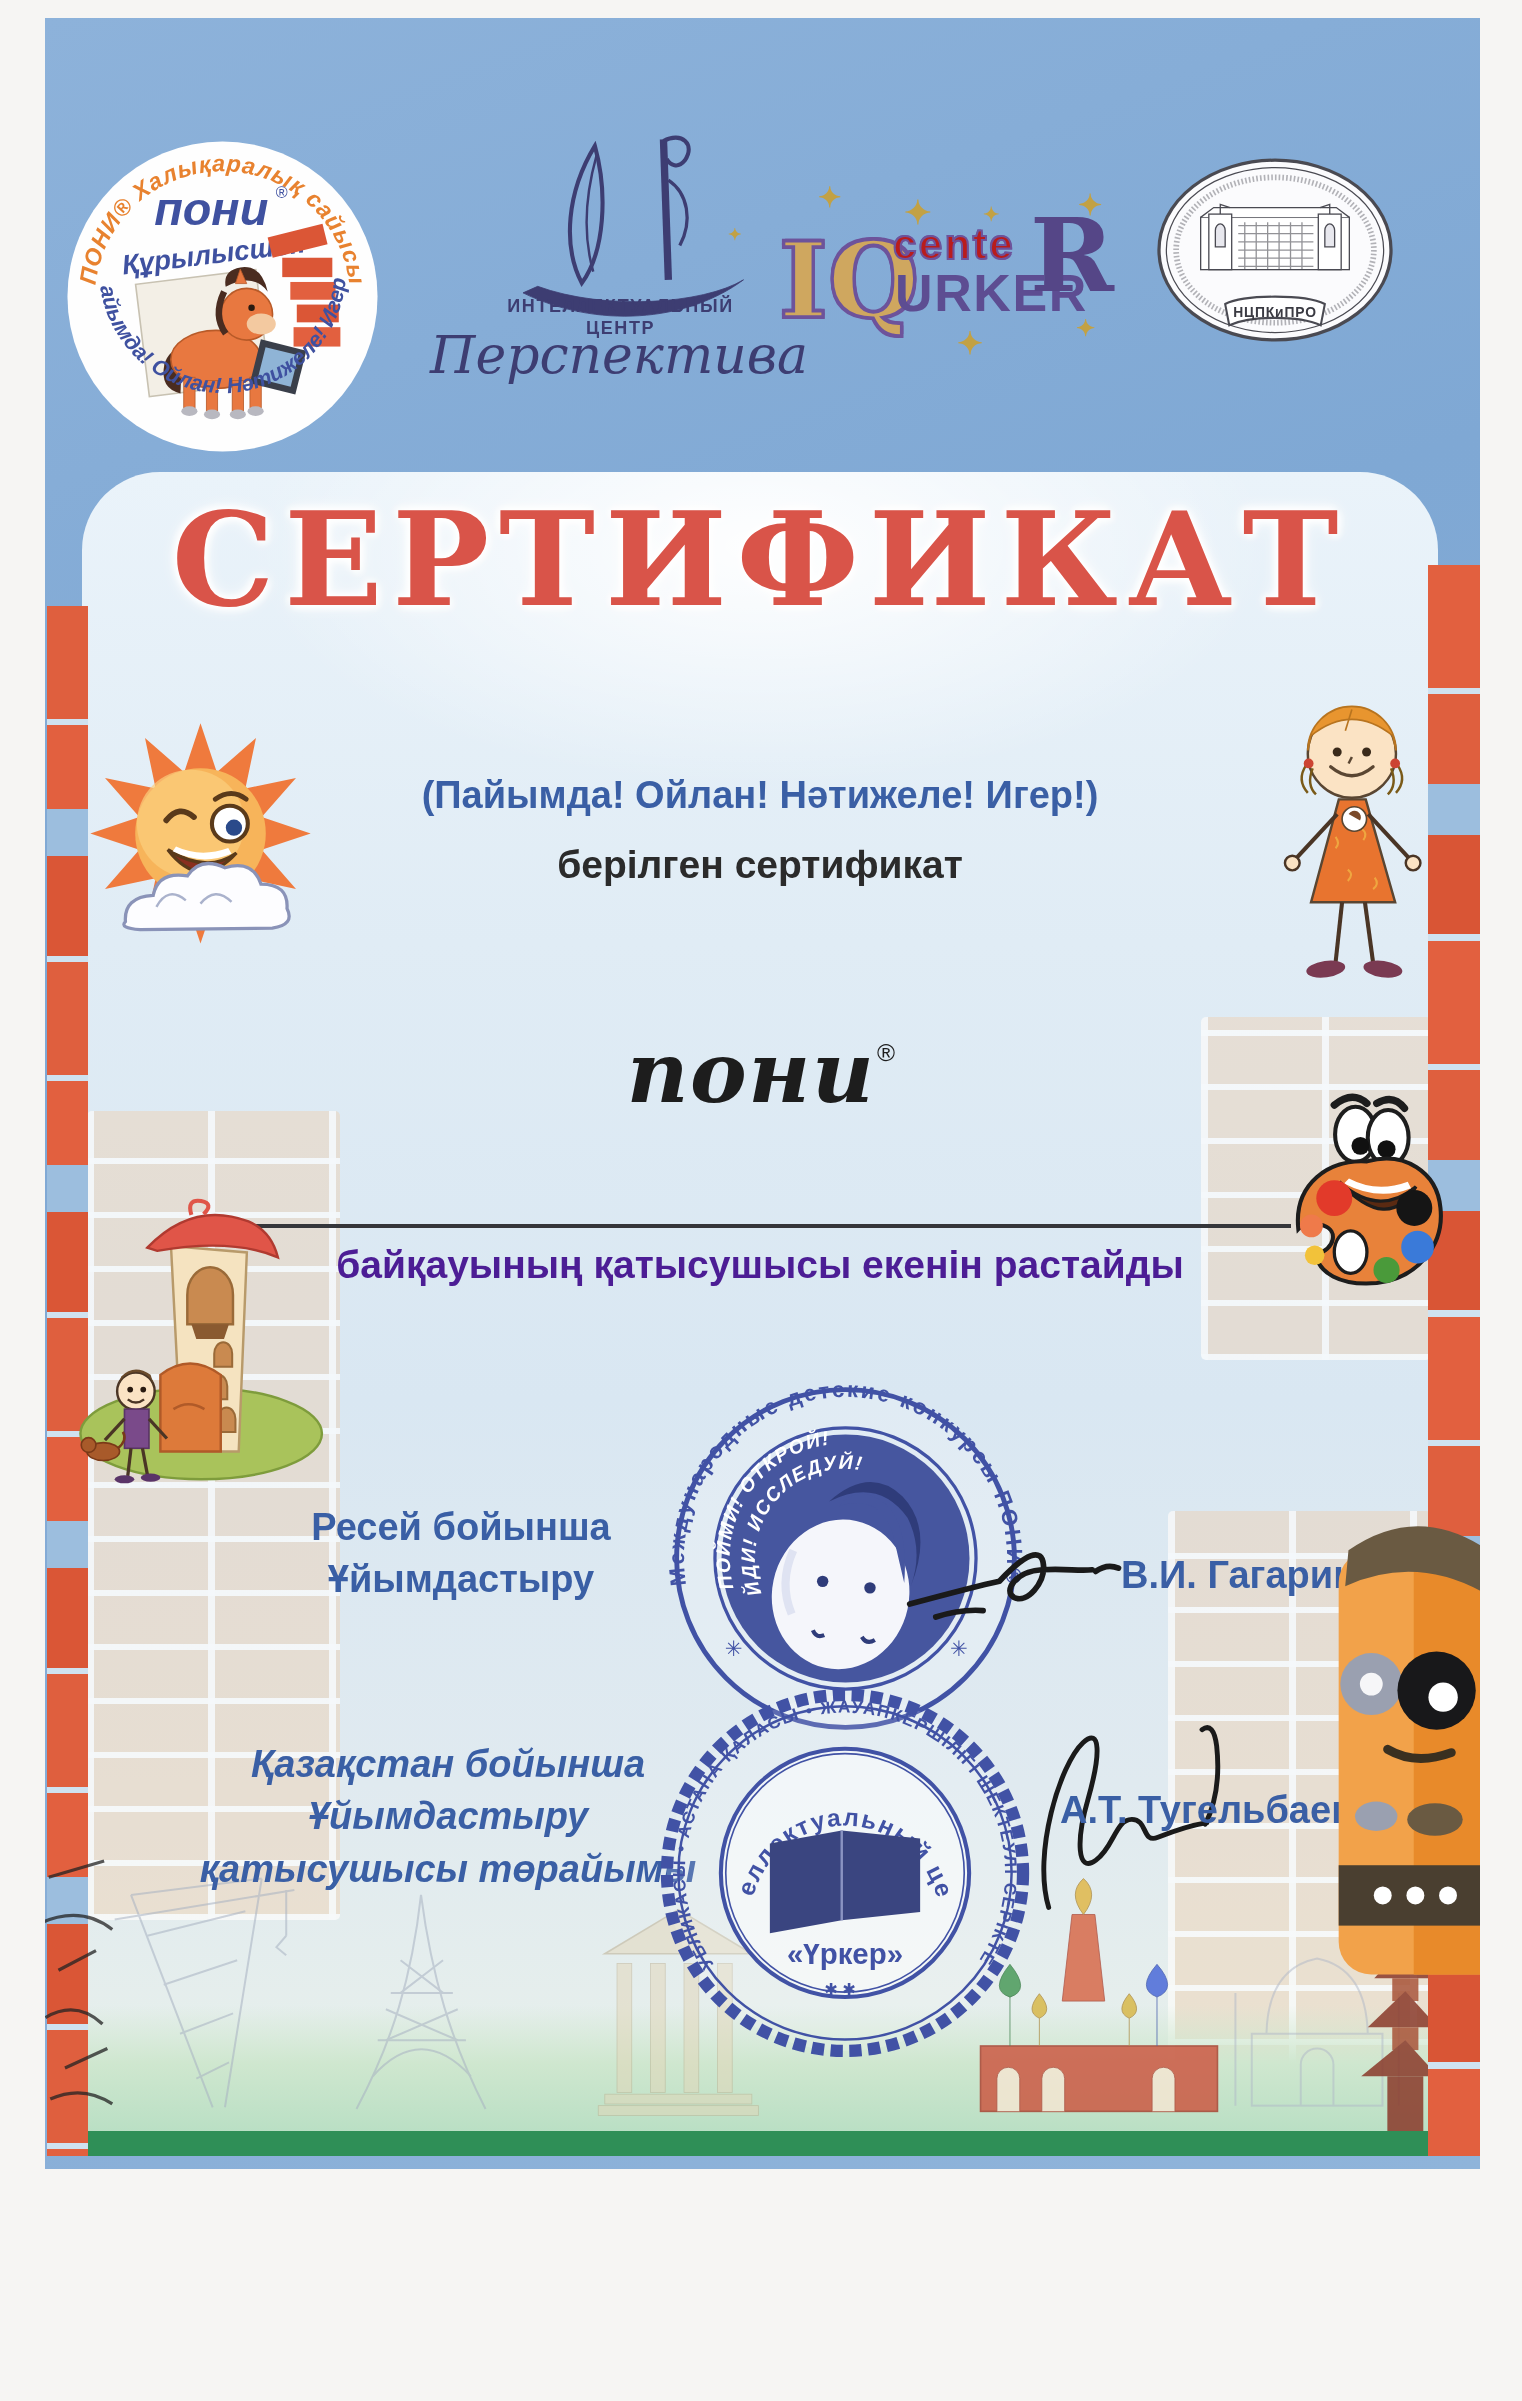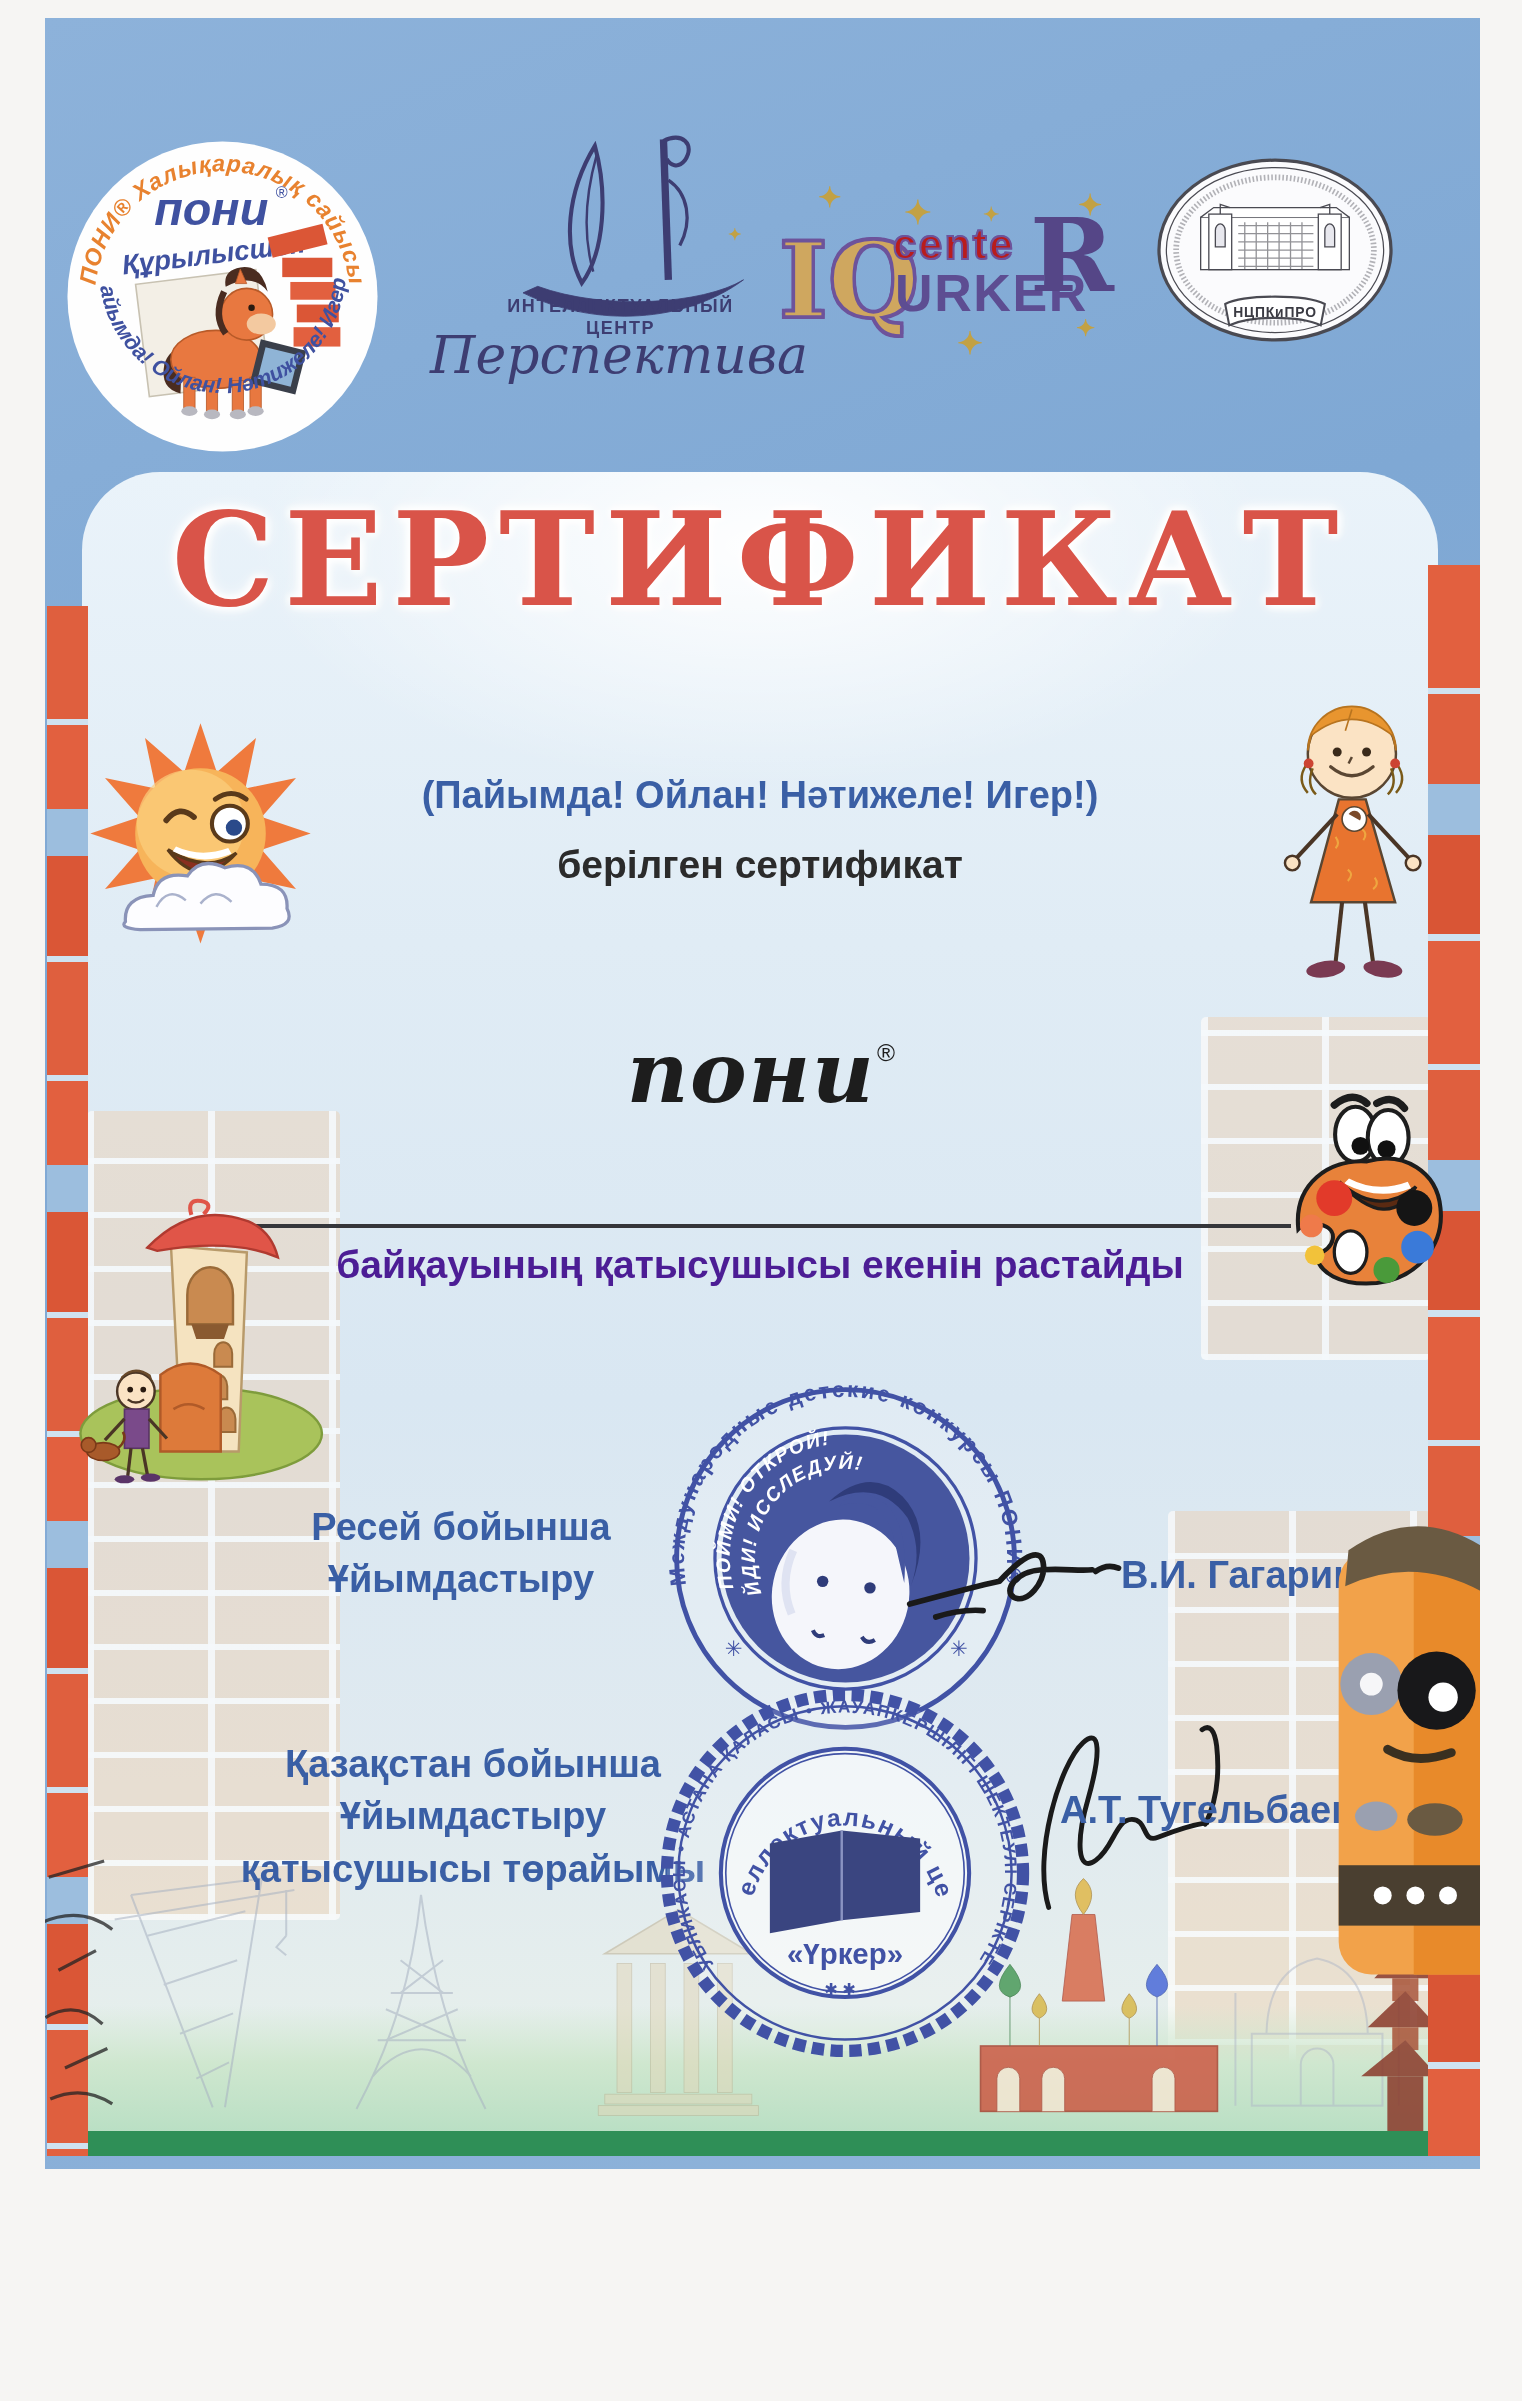--- a/index.html
+++ b/index.html
@@ -64,21 +64,21 @@
   
   #name-line{left:233px;top:1224px;width:1058px;height:4.1px;background:#35363a;}
   #recipient-name{left:147px;top:1121px;width:1225px;text-align:center;
     font-family:"DejaVu Serif","Liberation Serif",serif;font-style:italic;
     font-size:72px;color:#4153a6;letter-spacing:4.1px;}
   #confirmation{left:82px;top:1243px;width:1356px;text-align:center;font-size:39px;font-weight:bold;color:#4c1d95;}
 
   
   .role{width:506px;text-align:center;font-size:38px;font-weight:bold;color:#3a5fa5;line-height:1.38;}
   #role-ru{left:208px;top:1501px;}
-  #role-kz{left:220px;top:1738px;}
+  #role-kz{left:195px;top:1738px;font-style:italic;}
   .signer{font-size:38px;font-weight:bold;color:#3a5fa5;white-space:nowrap;}
   #signer-ru{left:1121px;top:1554px;}
   #signer-kz{left:1060px;top:1789px;}
 
   
   #iq-logo{left:764px;top:196px;width:335px;height:172px;}
   #iq-logo span{position:absolute;font-weight:bold;}
   .iq-main{left:14.7px;top:3.3px;font-family:"DejaVu Serif","Liberation Serif",serif;font-size:105px;
     color:#cfa75f;-webkit-text-stroke:3.3px #6d539b;text-shadow:1.6px 1.6px 0 #6d539b,-1.6px -1.6px 0 #6d539b,1.6px -1.6px 0 #6d539b,-1.6px 1.6px 0 #6d539b;margin-top:19px;}
   .iq-cente{left:129px;top:24.5px;font-size:42px;letter-spacing:2.5px;color:#b91c1c;

